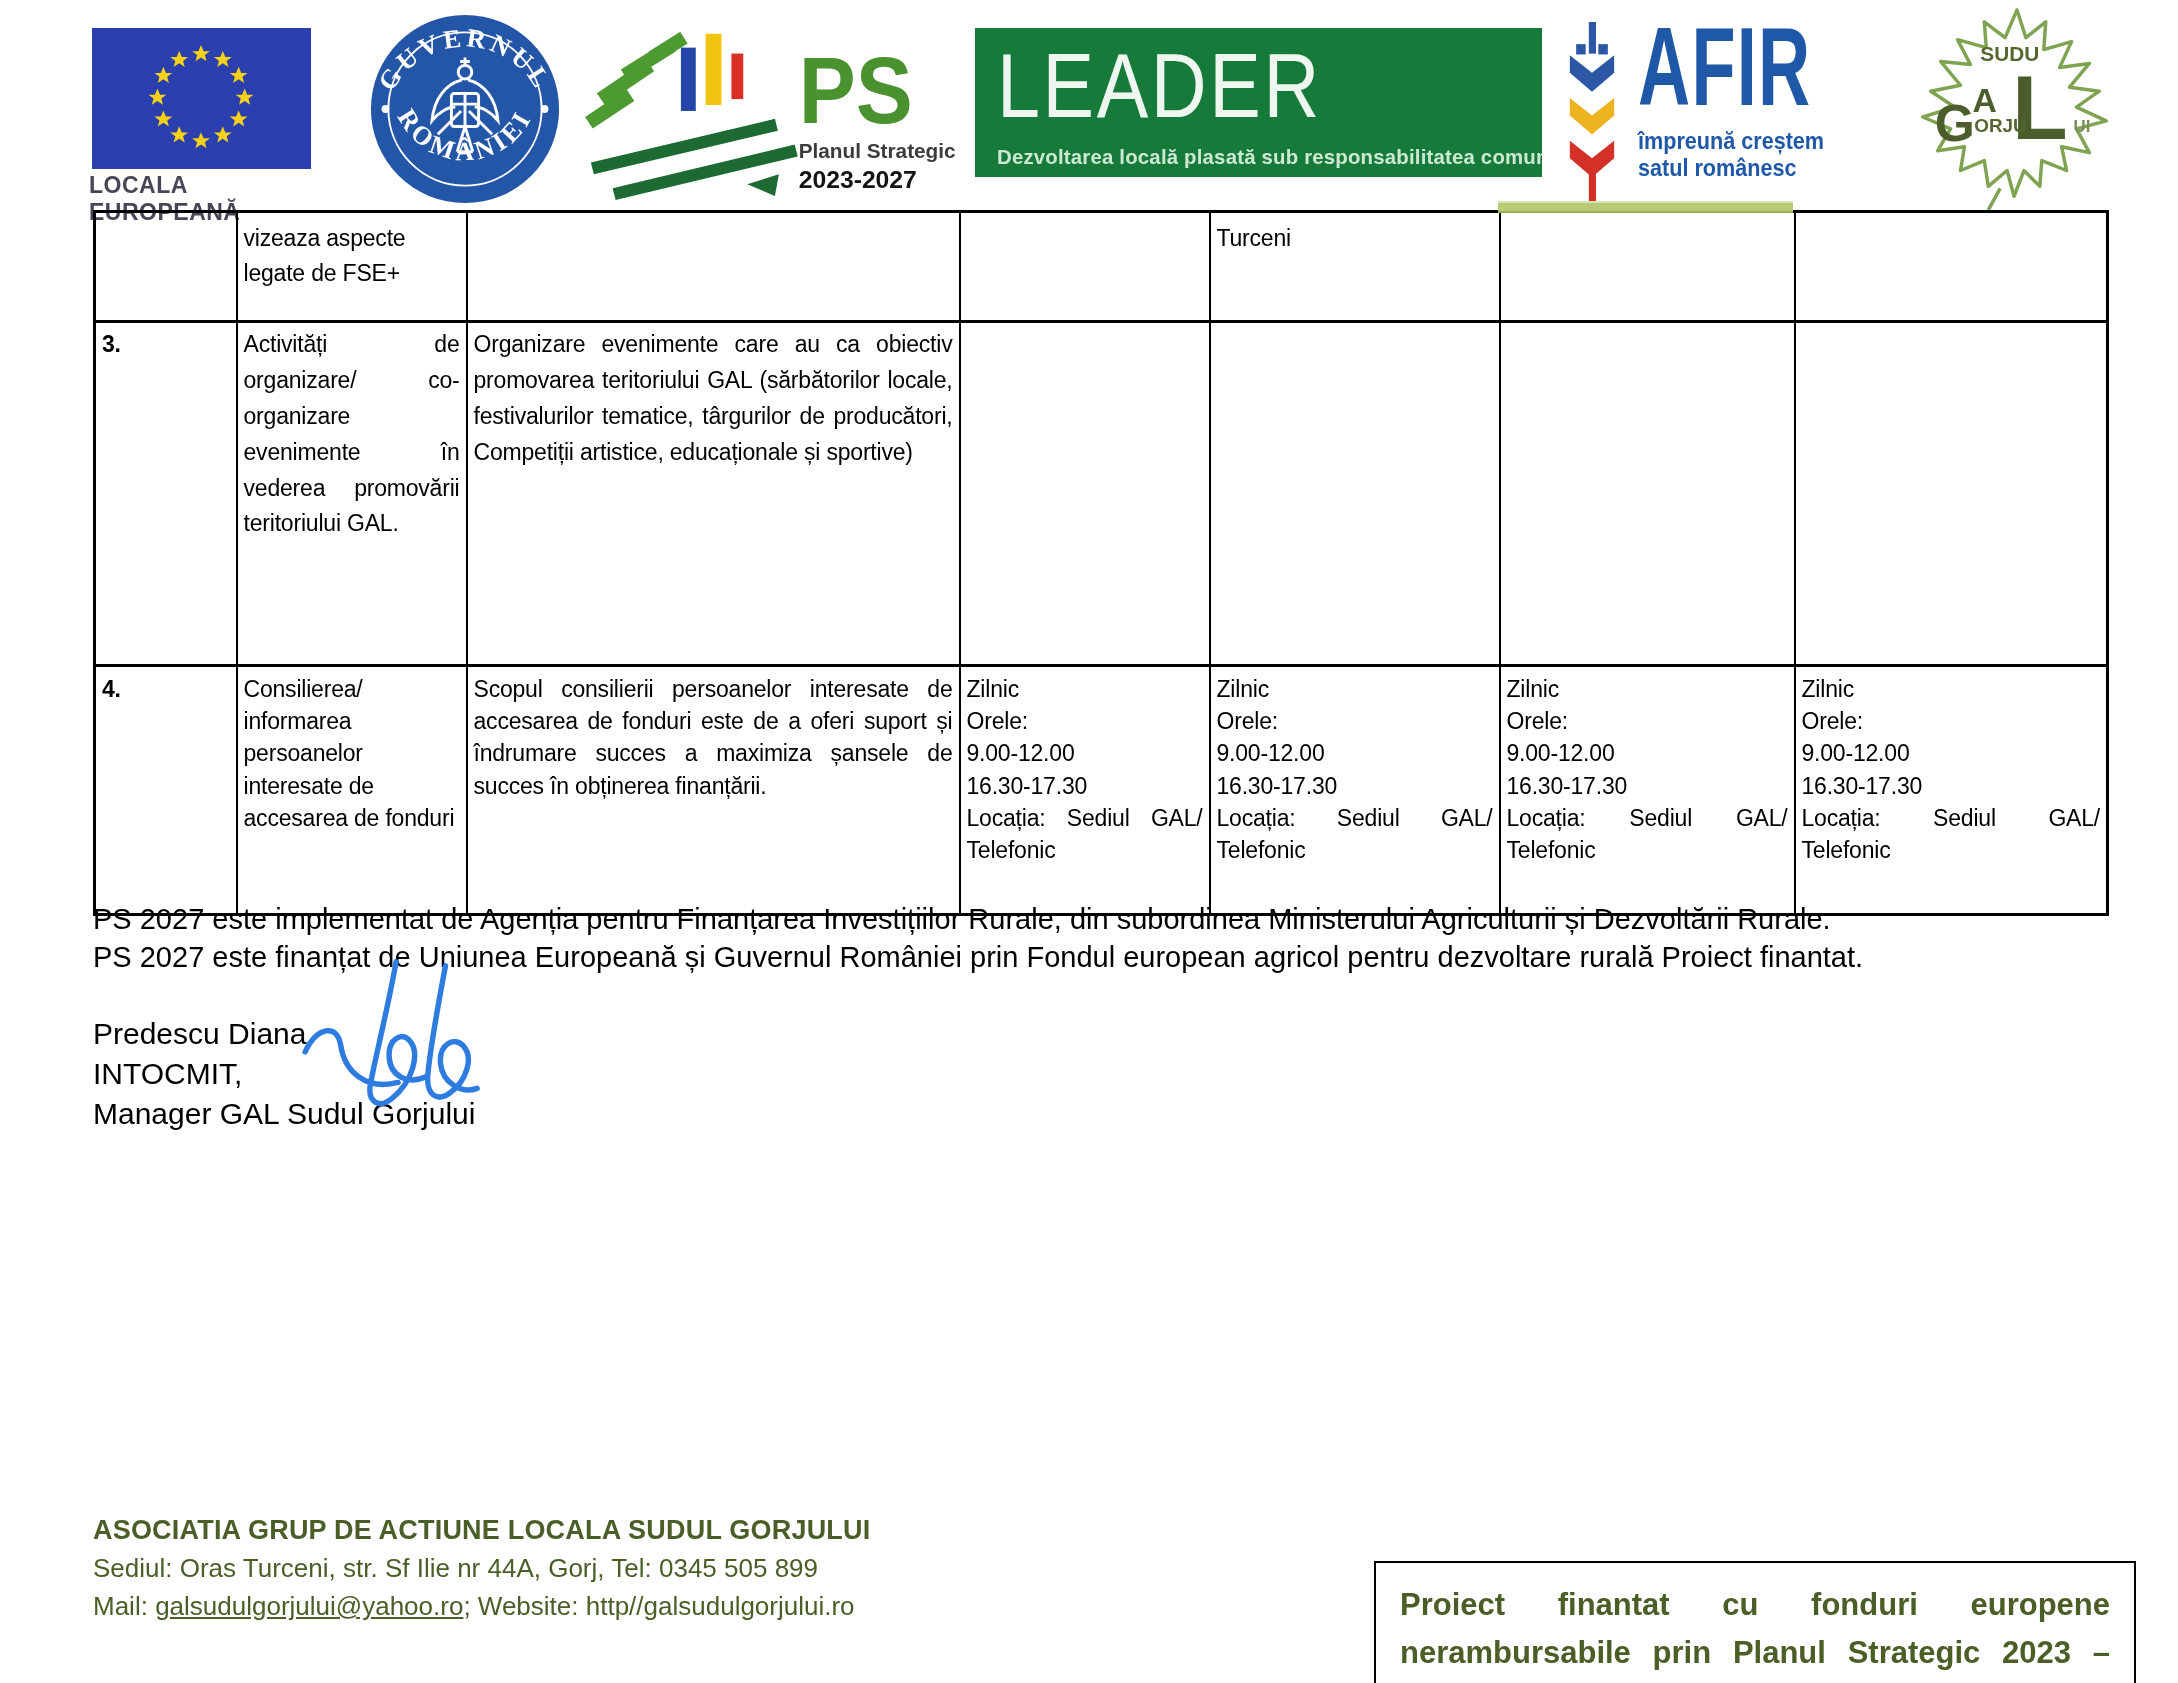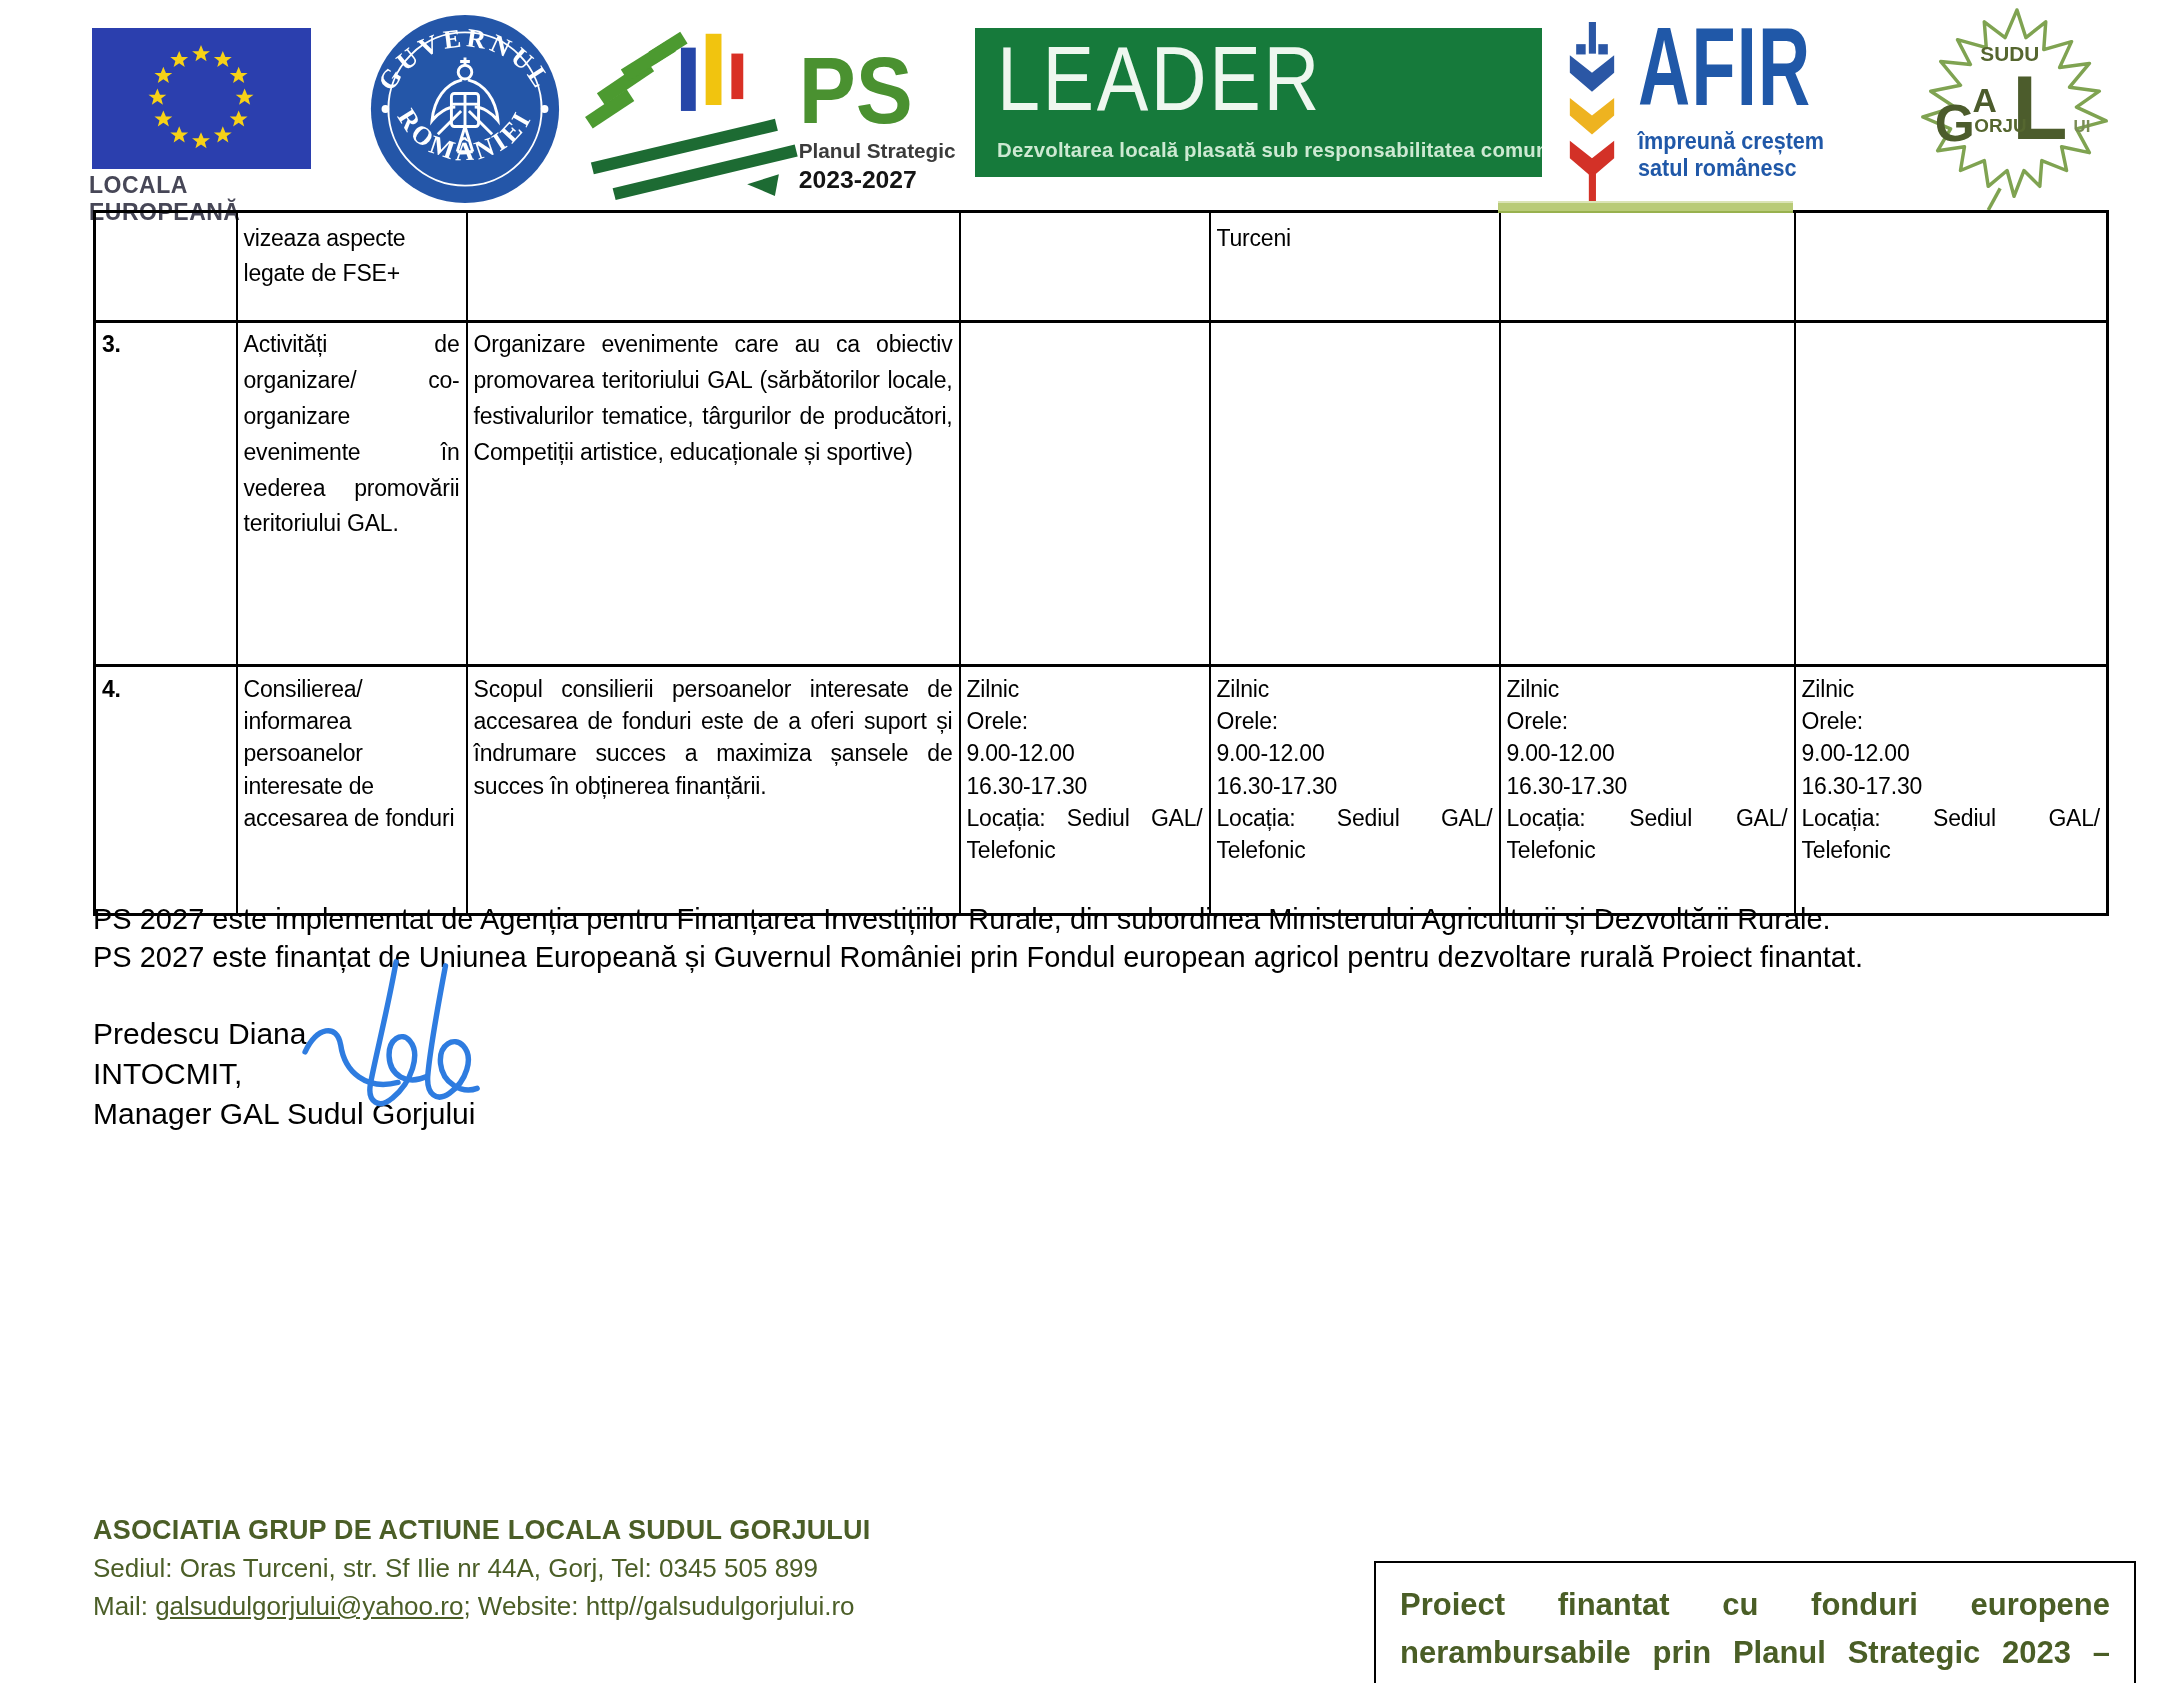--- a/index.html
+++ b/index.html
@@ -6,21 +6,21 @@
   .page{position:relative;width:2178px;height:1683px;background:#ffffff;
         font-family:"Liberation Sans",sans-serif;color:#000;overflow:hidden;}
 
   
   .eu-flag{position:absolute;left:92px;top:28px;width:219px;height:141px;background:#2b3fae;}
   .eu-caption{position:absolute;left:89px;top:172px;width:238px;font-size:23px;font-weight:bold;
               color:#474757;letter-spacing:0.5px;}
   .gov-seal{position:absolute;left:368px;top:10px;}
   .ps-logo{position:absolute;left:579px;top:6px;}
   .leader-banner{position:absolute;left:975px;top:28px;width:567px;height:149px;background:#167a3b;
-                 box-sizing:border-box;padding:5px 0 0 22px;overflow:hidden;}
+                 box-sizing:border-box;padding:12px 0 0 22px;overflow:hidden;}
   .leader-title{font-size:91px;line-height:1;font-weight:400;color:#eef7ef;letter-spacing:3px;
                 transform:scaleX(0.85);transform-origin:left top;white-space:nowrap;}
   .leader-sub{margin-top:14px;font-size:21px;font-weight:bold;color:#cde9d2;letter-spacing:0.2px;
               transform:scaleX(0.97);transform-origin:left top;white-space:nowrap;}
   .afir{position:absolute;left:1568px;top:22px;display:flex;}
   .afir-text{margin-left:22px;}
   .afir-name{font-size:111px;line-height:0.82;font-weight:bold;color:#2058a8;
              transform:scaleX(0.65);transform-origin:left top;letter-spacing:2px;}
   .afir-tagline{margin-top:14px;font-size:24px;font-weight:bold;color:#2058a8;line-height:27px;
                 transform:scaleX(0.9);transform-origin:left top;white-space:nowrap;}

